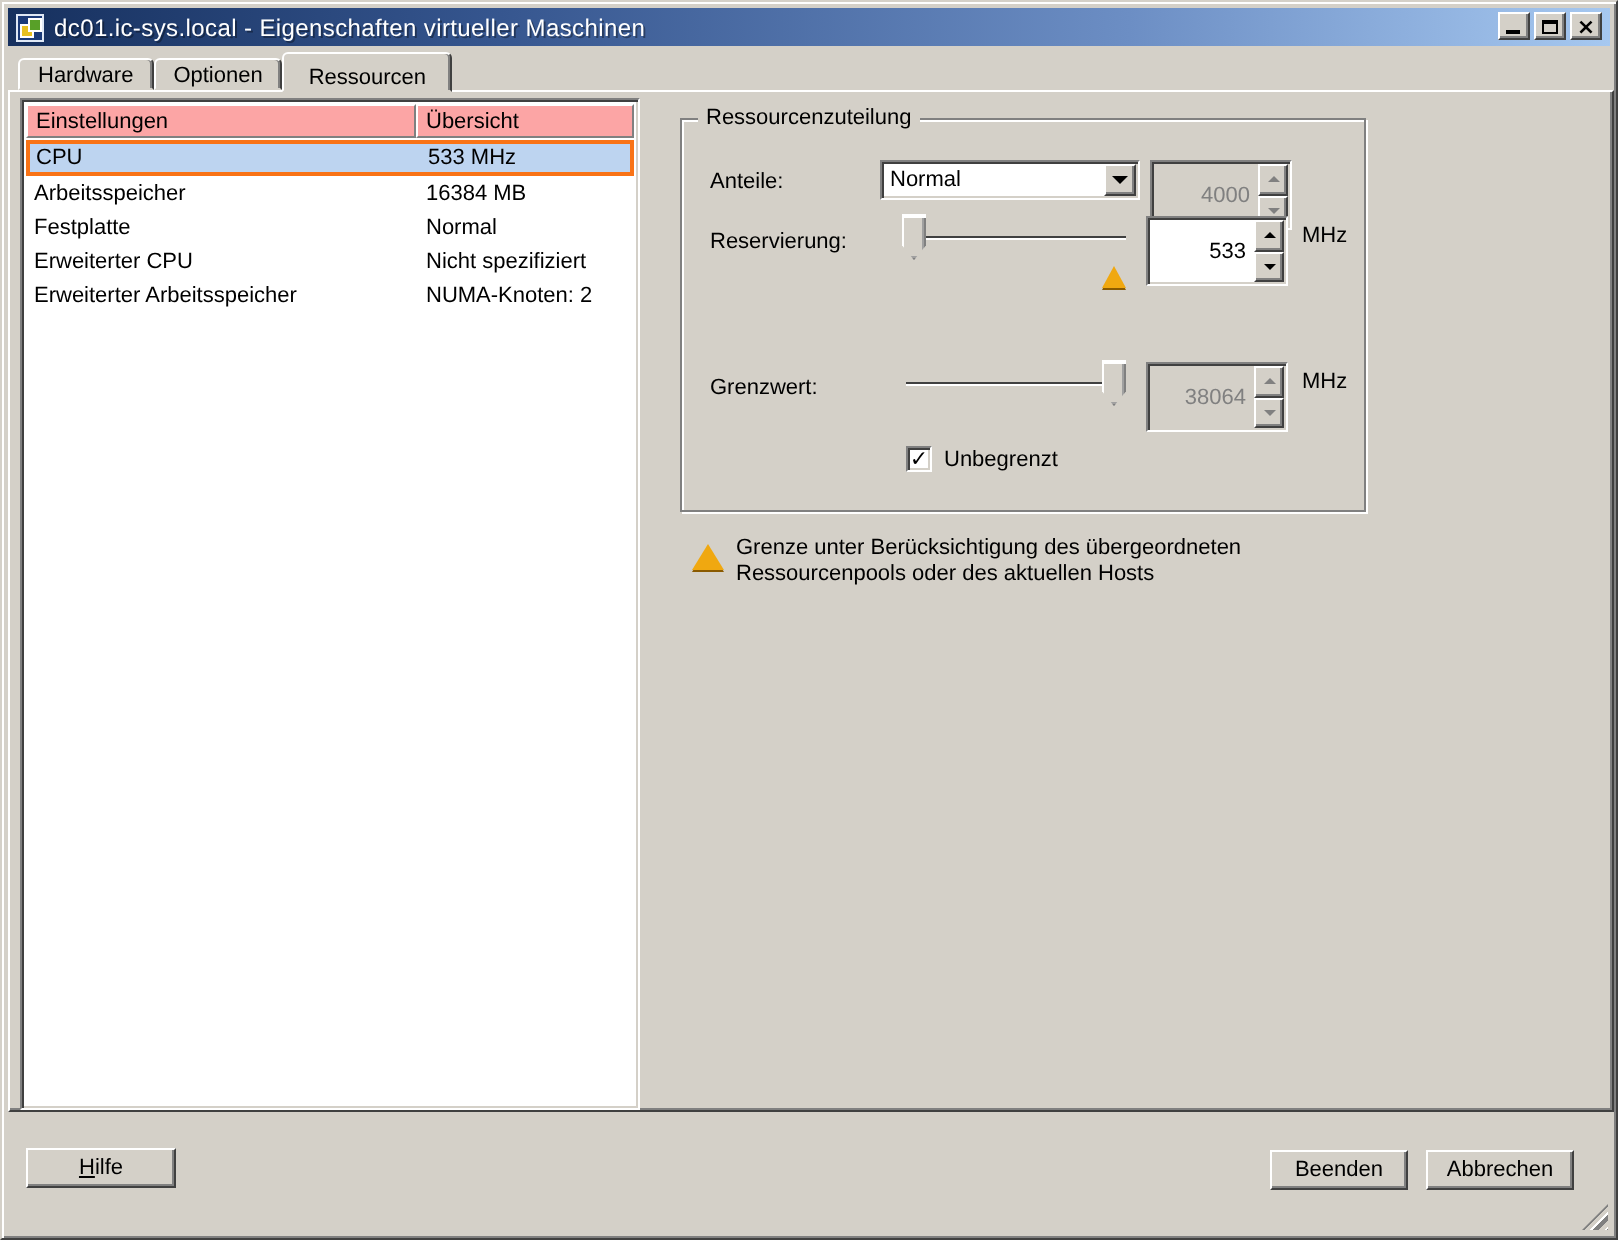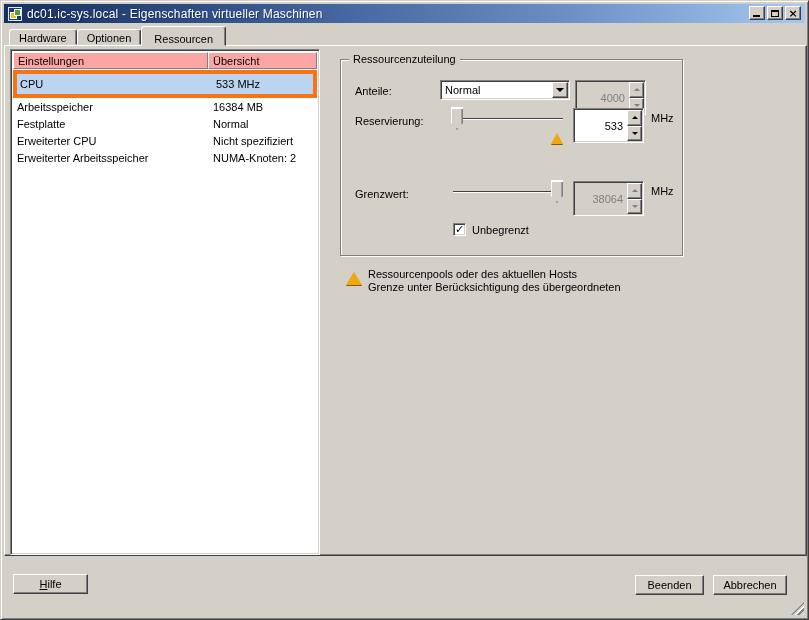--- a/index.html
+++ b/index.html
@@ -66,21 +66,21 @@
     background:#fca5a5; height:17px; display:flex; align-items:center; padding-left:4px;
     border:1px solid; border-color:#fff #808080 #808080 #fff; cursor:default;
   }
   .hcell.c1 { width:195px; }
   .hcell.c2 { flex:1; }
   .list-body { margin-top:1px; }
   .lrow { display:flex; height:17px; align-items:center; cursor:default; }
   .lrow .c1 { width:195px; padding-left:4px; }
   .lrow .c2 { flex:1; padding-left:5px; }
   .lrow.selected {
-    background:#bdd4f0; border:4px solid #f97316; height:28px;
+    background:#bdd4f0; border:2px solid #f97316; height:18px;
   }
   .lrow.selected .c1 { padding-left:3px; }
   .lrow.selected .c2 { padding-left:4px; }
 
   
   .groupbox {
     position:absolute; left:335px; top:13px; width:343px; height:197px;
     border:1px solid #808080;
     box-shadow: inset 1px 1px 0 #fff, 1px 1px 0 #fff;
   }
@@ -311,22 +311,22 @@
         <span class="checkbox">
           <span class="checkmark">✓</span>
         </span>
         <span>Unbegrenzt</span>
       </div>
     </div>
 
     <div class="warning-note">
       <span class="note-tri"></span>
       <div class="note-text">
+        <div>Grenze unter Berücksichtigung des übergeordneten</div>
         <div>Ressourcenpools oder des aktuellen Hosts</div>
-        <div>Grenze unter Berücksichtigung des übergeordneten</div>
       </div>
     </div>
 
   </div>
 
   <div class="btn btn-help">
     <span class="btn-label">Hilfe</span>
   </div>
   <div class="btn btn-finish">
     <span class="btn-label">Beenden</span>

